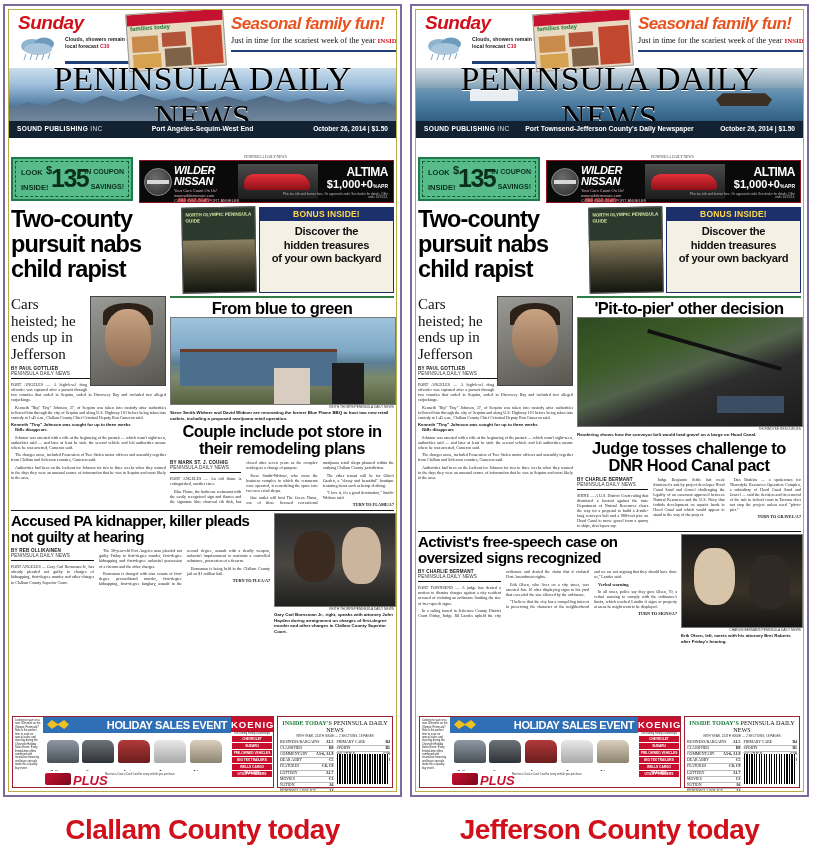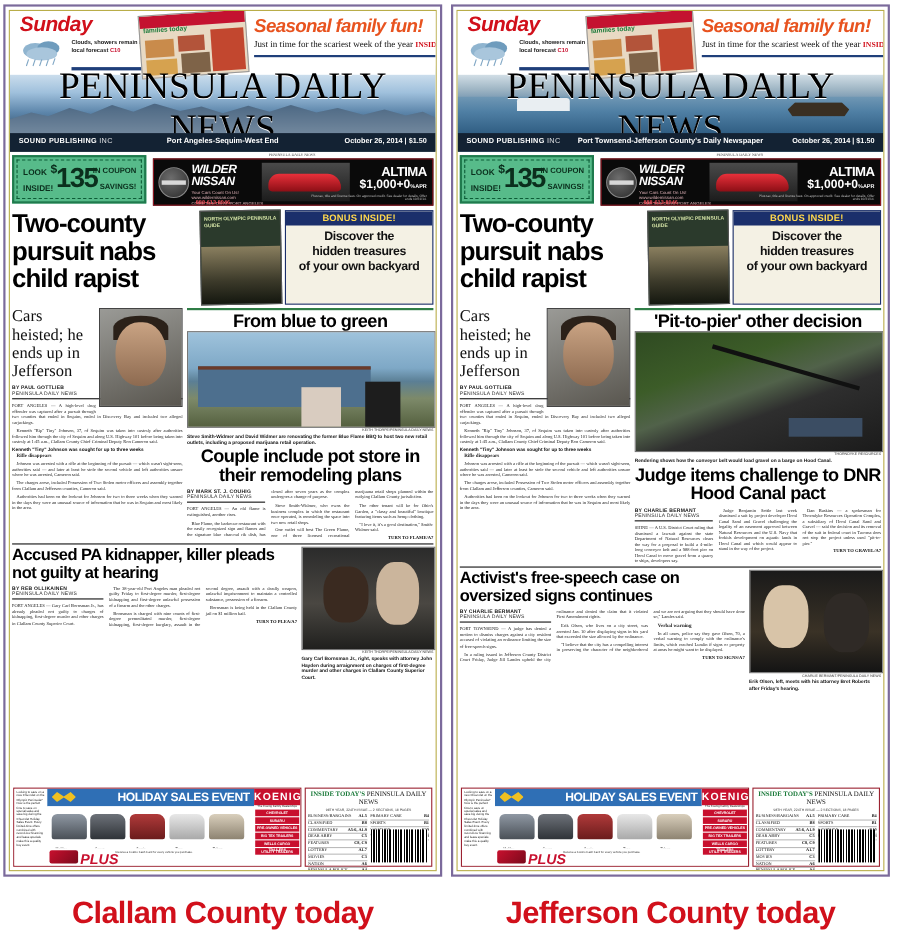--- a/index.html
+++ b/index.html
@@ -54,21 +54,21 @@
       88% 34%,93% 50%,97% 40%,100% 56%,100% 100%,0% 100%);}
 
   .mh-footer{position:absolute;left:0;right:0;bottom:0;height:17px;background:#132233;
     color:#fff;}
   .mh-footer .lt{position:absolute;left:8px;top:4px;font-size:6.6px;font-weight:bold;letter-spacing:.3px;}
   .mh-footer .lt .nc{font-weight:normal;opacity:.85;}
   .mh-footer .ct{position:absolute;left:0;right:0;top:4px;text-align:center;font-size:6.8px;font-weight:bold;}
   .mh-footer .rt{position:absolute;right:8px;top:4px;font-size:6.6px;font-weight:bold;}
 
   
-  .adrow{position:relative;height:50px;margin-top:1px;}
+  .adrow{position:relative;height:50px;margin-top:17px;}
   .coupon-ad{position:absolute;left:2px;top:2px;width:122px;height:44px;
     background:#57bb8a;border:2px solid #1f7a4d;box-sizing:border-box;overflow:hidden;}
   .coupon-ad .ca-in{position:absolute;inset:2px;border:1px dashed #0c5c36;}
   .coupon-ad .look{position:absolute;left:8px;top:9px;font-size:7.5px;font-weight:bold;color:#0b2f1d;}
   .coupon-ad .ins{position:absolute;left:8px;top:24px;font-size:7.5px;font-weight:bold;color:#0b2f1d;}
   .coupon-ad .big{position:absolute;left:38px;top:5px;font-size:25px;font-weight:bold;color:#0b2f1d;
     letter-spacing:-1.5px;}
   .coupon-ad .dol{position:absolute;left:33px;top:5px;font-size:11px;font-weight:bold;color:#0b2f1d;}
   .coupon-ad .inc{position:absolute;right:7px;top:9px;font-size:7px;font-weight:bold;color:#0b2f1d;}
   .coupon-ad .sav{position:absolute;right:7px;top:24px;font-size:7px;font-weight:bold;color:#0b2f1d;}
@@ -669,42 +669,42 @@
 
           <div class="col-right">
             <div class="feature-box">
               <h2 class="feat-head">'Pit-to-pier' other decision</h2>
               <div class="photo ph-green">
                 <div class="belt"></div>
                   <div class="bg"></div>
               </div>
               <div class="photo-credit">THORNDYKE RESOURCES</div>
               <div class="photo-cap">Rendering shows how the conveyor belt would load gravel on a barge on Hood Canal.</div>
-              <h2 class="feat-head">Judge items challenge to DNR Hood Canal pact</h2>
+              <h2 class="feat-head">Judge tosses challenge to DNR Hood Canal pact</h2>
               <div class="cols3" style="margin-top:3px;">
                 <div class="byline" style="margin-top:0;">
                   <span>BY CHARLIE BERMANT</span>
                   <span class="b2">PENINSULA DAILY NEWS</span>
                 </div>
                 <div class="hr-thin"></div>
                 <div class="bodytext">
                   <p class="lead">SHINE — A U.S. District Court ruling that dismissed a lawsuit against the state Department of Natural Resources clears the way for a proposal to build a 4-mile-long conveyor belt and a 988-foot pier on Hood Canal to move gravel from a quarry to ships, developers say.</p>
                   <p>Judge Benjamin Settle last week dismissed a suit by project developer Hood Canal Sand and Gravel challenging the legality of an easement approved between Natural Resources and the U.S. Navy that forbids development on aquatic lands in Hood Canal and which would appear to stand in the way of the project.</p>
                   <p>Dan Baskins — a spokesman for Thorndyke Resources Operation Complex, a subsidiary of Hood Canal Sand and Gravel — said the decision and its removal of the suit in federal court in Tacoma does not stop the project unless used "pit-to-pier."</p>
                 </div>
                 <div class="jump">TURN TO GRAVEL/A7</div>
               </div>
             </div>
           </div>
         </div>
 
         <div class="lower-sec">
           <div style="display:flex;gap:4px;">
             <div style="flex:1;">
-              <h2 class="lower-head">Activist's free-speech case on oversized signs continues</h2>
+              <h2 class="lower-head">Activist's free-speech case on oversized signs recognized</h2>
               <div class="cols3" style="margin-top:3px;">
                 <div class="byline" style="margin-top:0;">
                   <span>BY CHARLIE BERMANT</span>
                   <span class="b2">PENINSULA DAILY NEWS</span>
                 </div>
                 <div class="hr-thin"></div>
                 <div class="bodytext">
                   <p class="lead">PORT TOWNSEND — A judge has denied a motion to dismiss charges against a city resident accused of violating an ordinance limiting the size of free-speech signs.</p>
                   <p>In a ruling issued in Jefferson County District Court Friday, Judge Jill Landes upheld the city ordinance and denied the claim that it violated First Amendment rights.</p>
                   <p>Erik Olsen, who lives on a city street, was arrested Jan. 10 after displaying signs in his yard that exceeded the size allowed by the ordinance.</p>

